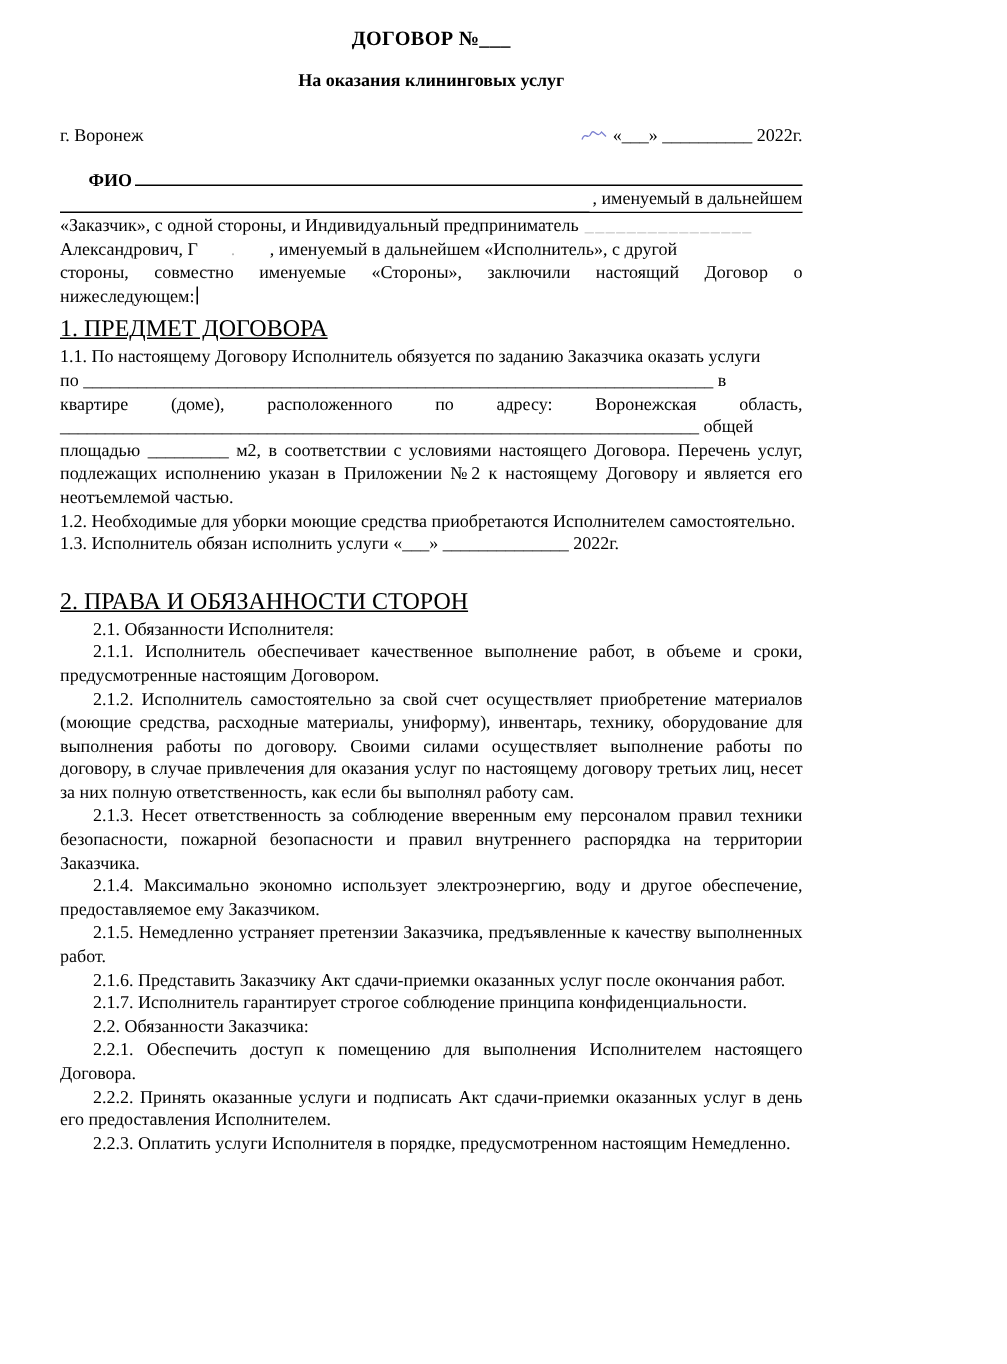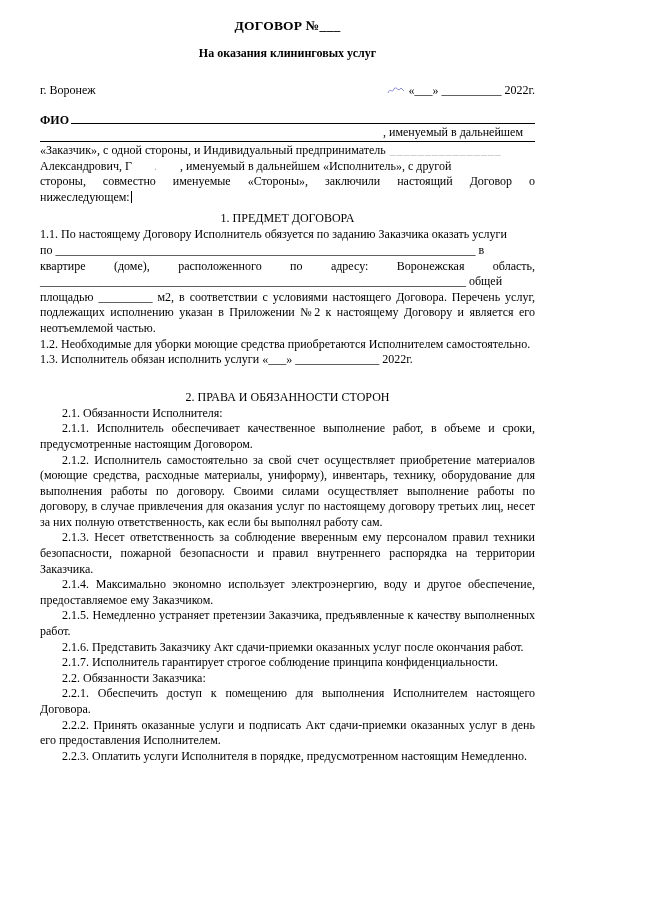--- a/index.html
+++ b/index.html
@@ -58,38 +58,38 @@
     vertical-align: -1px;
   }
   .scribble svg { display:block; }
   .fio-row {
     display: flex;
     align-items: baseline;
     font-size: 12px;
     font-weight: bold;
     margin-bottom: 2px;
   }
-  .fio-label { margin-right: 2px; }
+  .fio-label { margin-right: 2px; margin-left: 19px; }
   .fio-fill {
     flex: 1;
     border-bottom: 1px solid #000;
     height: 11px;
   }
   .para {
     font-size: 12px;
     line-height: 1.32;
     text-align: justify;
     margin: 0 0 0 0;
   }
   .indent { text-indent: 22px; }
   .b { font-weight: normal; }
   .section-heading {
-    text-align: center;
-    font-size: 12px;
+    font-size: 16px;
     margin: 6px 0 1px 0;
+    text-decoration: underline;
   }
   .caret {
     display: inline-block;
     width: 1px;
     height: 12px;
     background: #000;
     vertical-align: -2px;
     margin-left: 1px;
   }
   .full-rule {
@@ -128,21 +128,21 @@
     </div>
   </div>
 
   <div class="fio-row">
     <span class="fio-label">ФИО</span>
     <span class="fio-fill"></span>
   </div>
 
   <div class="para">
     <div class="full-rule" style="position:relative;">
-      <span style="position:absolute; right:12px; bottom:0; background:#fff; padding-left:2px;">, именуемый в дальнейшем</span>
+      <span style="position:absolute; right:0; bottom:0; background:#fff; padding-left:2px;">, именуемый в дальнейшем</span>
     </div>
     <div class="tight">
       <span>«Заказчик», с одной стороны, и </span><span class="b">Индивидуальный предприниматель</span><span class="ghost-text"> ________________ </span>
     </div>
     <div class="tight">
       <span class="b">Александрович</span><span class="b">, Г</span><span class="ghost-text" style="margin:0 22px;">.</span><span>, именуемый в дальнейшем «Исполнитель», с другой</span>
     </div>
     <div class="tight justify-spread">стороны, совместно именуемые «Стороны», заключили настоящий Договор о</div>
     <div class="tight"><span>нижеследующем:</span><span class="caret"></span></div>
   </div>

